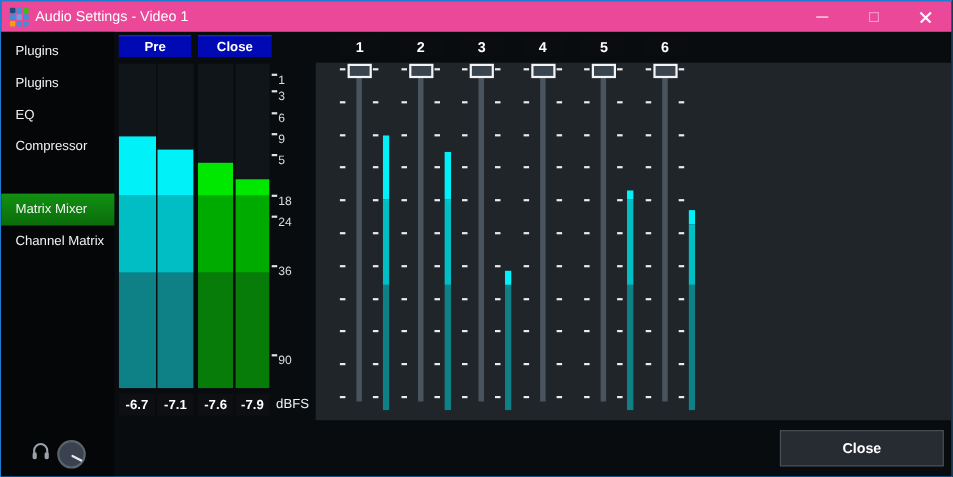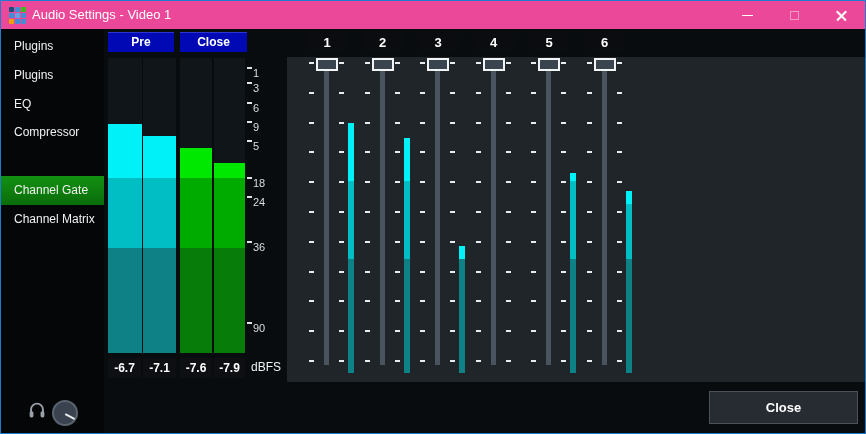--- a/index.html
+++ b/index.html
@@ -96,21 +96,21 @@
       </div>
   </div>
 
   <div class="body">
 
     <div class="sidebar">
       <div class="side-item" style="top:3px">Plugins</div>
       <div class="side-item" style="top:32px">Plugins</div>
       <div class="side-item" style="top:61px">EQ</div>
       <div class="side-item" style="top:89px">Compressor</div>
-      <div class="side-item selected" style="top:147px">Channel Gate</div>
+      <div class="side-item selected" style="top:147px">Matrix Mixer</div>
       <div class="side-item" style="top:176px">Channel Matrix</div>
     </div>
 
     <div class="group-hdr" style="left:107px;width:66px">Pre</div>
     <div class="group-hdr" style="left:179px;width:67px">Close</div>
 
     <div class="meter-col" style="left:107px;width:34px">
         <div class="vbar" style="top: 66px;">
           <div style="height: 54px; background: rgb(0, 242, 248);"></div>
           <div style="height: 70px; background: rgb(0, 190, 196);"></div>

